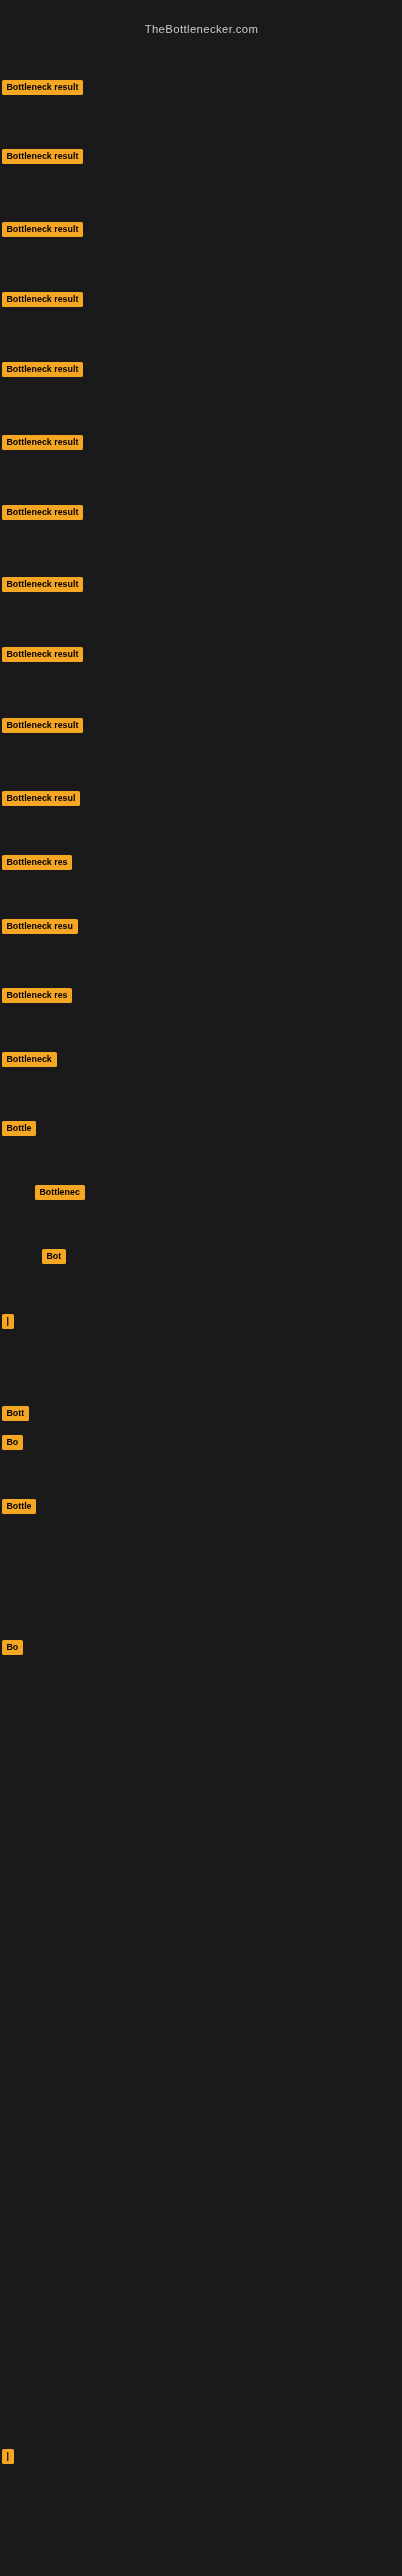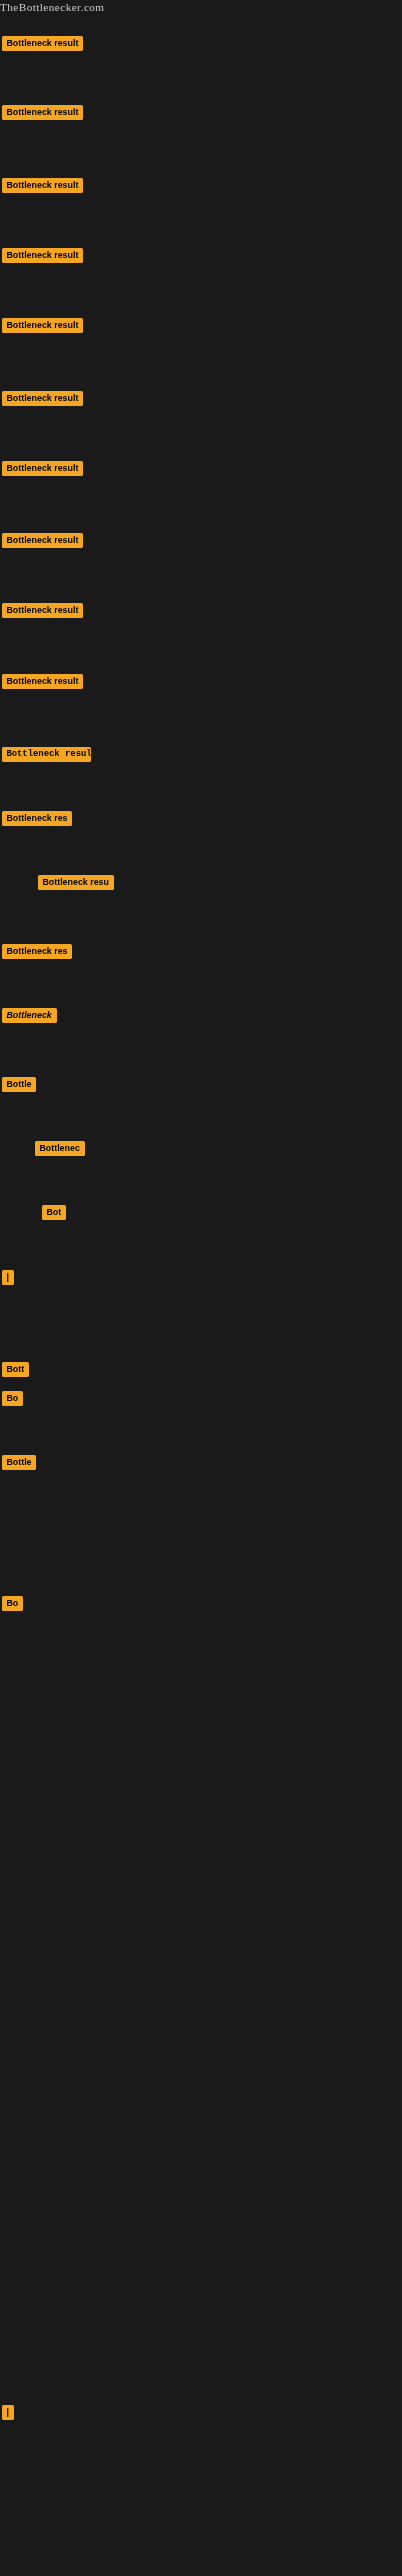--- a/index.html
+++ b/index.html
@@ -8,26 +8,25 @@
       box-sizing: border-box;
     }
     body {
       width: 403px;
       min-height: 2576px;
       background-color: #1a1a1a;
       font-family: Arial, sans-serif;
       position: relative;
     }
     .site-title {
-      text-align: left;
+      text-align: center;
       color: #cccccc;
       font-size: 11.3px;
-      padding: 1px 0;
+      padding: 23px 0;
       letter-spacing: 0.4px;
-      font-family: Liberation Serif, serif;
     }
     .bottleneck-badge {
       display: inline-block;
       background-color: #f5a623;
       color: #000000;
       font-size: 8.9px;
       font-weight: bold;
       padding: 2.4px 4.8px;
       border-radius: 1.6px;
       white-space: nowrap;
@@ -43,25 +42,25 @@
 <div style="position: absolute; top: 22px; left: 1.6px;"><span class="bottleneck-badge" style="max-width: 97px;">Bottleneck result</span></div>
     <div style="position: absolute; top: 91px; left: 1.6px;"><span class="bottleneck-badge" style="max-width: 97px;">Bottleneck result</span></div>
     <div style="position: absolute; top: 164px; left: 1.6px;"><span class="bottleneck-badge" style="max-width: 97px;">Bottleneck result</span></div>
     <div style="position: absolute; top: 234px; left: 1.6px;"><span class="bottleneck-badge" style="max-width: 97px;">Bottleneck result</span></div>
     <div style="position: absolute; top: 304px; left: 1.6px;"><span class="bottleneck-badge" style="max-width: 97px;">Bottleneck result</span></div>
     <div style="position: absolute; top: 377px; left: 1.6px;"><span class="bottleneck-badge" style="max-width: 97px;">Bottleneck result</span></div>
     <div style="position: absolute; top: 447px; left: 1.6px;"><span class="bottleneck-badge" style="max-width: 97px;">Bottleneck result</span></div>
     <div style="position: absolute; top: 519px; left: 1.6px;"><span class="bottleneck-badge" style="max-width: 97px;">Bottleneck result</span></div>
     <div style="position: absolute; top: 589px; left: 1.6px;"><span class="bottleneck-badge" style="max-width: 97px;">Bottleneck result</span></div>
     <div style="position: absolute; top: 660px; left: 1.6px;"><span class="bottleneck-badge" style="max-width: 97px;">Bottleneck result</span></div>
-    <div style="position: absolute; top: 733px; left: 1.6px;"><span class="bottleneck-badge" style="max-width: 89px; font-family: Liberation Mono, monospace;">Bottleneck resul</span></div>
+    <div style="position: absolute; top: 733px; left: 1.6px;"><span class="bottleneck-badge" style="max-width: 89px;">Bottleneck resul</span></div>
     <div style="position: absolute; top: 797px; left: 1.6px;"><span class="bottleneck-badge" style="max-width: 79px;">Bottleneck res</span></div>
-    <div style="position: absolute; top: 861px; left: 1.6px;"><span class="bottleneck-badge" style="max-width: 81px; margin-left: 36px;">Bottleneck resu</span></div>
+    <div style="position: absolute; top: 861px; left: 1.6px;"><span class="bottleneck-badge" style="max-width: 81px;">Bottleneck resu</span></div>
     <div style="position: absolute; top: 930px; left: 1.6px;"><span class="bottleneck-badge" style="max-width: 76px;">Bottleneck res</span></div>
-    <div style="position: absolute; top: 994px; left: 1.6px;"><span class="bottleneck-badge" style="max-width: 64px; font-style: italic;">Bottleneck</span></div>
+    <div style="position: absolute; top: 994px; left: 1.6px;"><span class="bottleneck-badge" style="max-width: 64px;">Bottleneck</span></div>
     <div style="position: absolute; top: 1063px; left: 1.6px;"><span class="bottleneck-badge" style="max-width: 45px;">Bottle</span></div>
     <div style="position: absolute; top: 1127px; left: 1.6px; padding-left: 33px;"><span class="bottleneck-badge" style="max-width: 56px;">Bottlenec</span></div>
     <div style="position: absolute; top: 1191px; left: 1.6px; margin-left: 40px;"><span class="bottleneck-badge" style="max-width: 32px;">Bot</span></div>
     <div style="position: absolute; top: 1256px; left: 1.6px;"><span class="bottleneck-badge" style="max-width: 14.5px;">|</span></div>
     <div style="position: absolute; top: 1312px; left: 1.6px;"><span class="bottleneck-badge" style="max-width: 35px; margin-top: 36px;">Bott</span></div>
     <div style="position: absolute; top: 1377px; left: 1.6px;"><span class="bottleneck-badge" style="max-width: 24px;">Bo</span></div>
     <div style="position: absolute; top: 1441px; left: 1.6px;"><span class="bottleneck-badge" style="max-width: 43px;">Bottle</span></div>
     <div style="position: absolute; top: 1582px; left: 1.6px;"><span class="bottleneck-badge" style="max-width: 24px;">Bo</span></div>
     <div style="position: absolute; top: 2391px; left: 1.6px;"><span class="bottleneck-badge" style="max-width: 14.5px;">|</span></div>
   </div>

